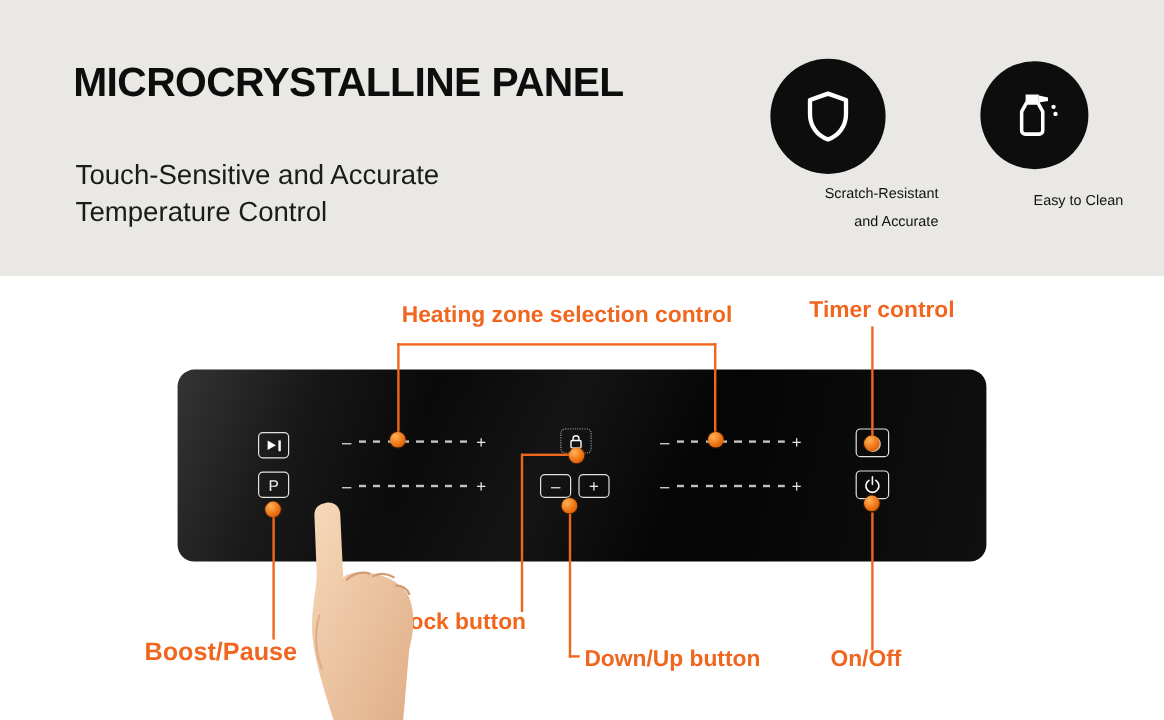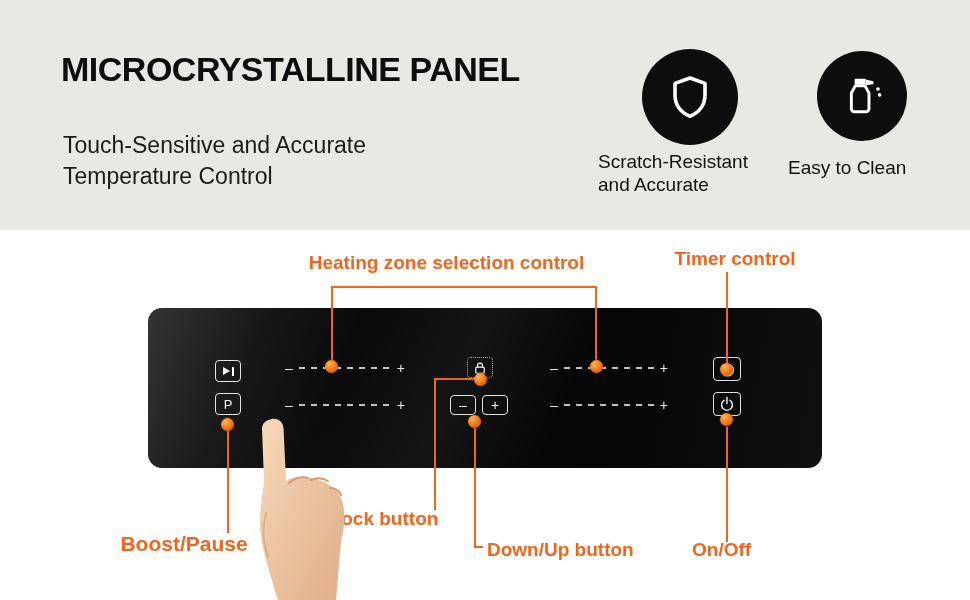--- a/index.html
+++ b/index.html
@@ -8,21 +8,21 @@
 
   
   .band { position:absolute; left:0; top:0; width:970px; height:230px; background:#e9e8e5; }
   .title { position:absolute; left:61px; top:50px; margin:0; font-size:34px; font-weight:bold;
            letter-spacing:-0.5px; color:#0d0d0d; }
   .subtitle { position:absolute; left:63px; top:114px; font-size:23px; color:#1b1b1b; line-height:31px;margin-top:16px; }
 
   .badge { position:absolute; border-radius:50%; background:#0d0d0d; display:flex; align-items:center; justify-content:center; }
   .badge-shield { left:642px; top:49px; width:96px; height:96px; }
   .badge-clean  { left:817px; top:51px; width:90px; height:90px; }
-  .feat-label { position:absolute; font-size:19px; color:#111; text-align:left; line-height:23px; }
+  .feat-label { position:absolute; font-size:12px; color:#111; text-align:right; line-height:23px; }
   .fl-shield { left:598px; top:150px; width:184px; }
   .fl-clean  { left:788px; top:156px; width:148px; }
 
   
   .panel { position:absolute; left:148px; top:308px; width:674px; height:160px; border-radius:14px;
            background:linear-gradient(100deg,#1d1d1d 0%,#0a0a0a 30%,#050505 68%,#101010 100%);
            z-index:1; }
   .panel::before { content:""; position:absolute; inset:0; border-radius:inherit;
            background:linear-gradient(115deg, rgba(255,255,255,.10) 0%, rgba(255,255,255,.02) 16%,
                       transparent 30%, rgba(255,255,255,.05) 46%, transparent 62%); }
@@ -67,21 +67,21 @@
   .ln-heat-vr { left:595px; top:286px; width:2px; height:78px; }
   .ln-timer-v { left:726px; top:272px; width:2px; height:94px; }
   .ln-lock-h  { left:435px; top:378px; width:40px; height:2px; }
   .ln-lock-v  { left:434px; top:378px; width:2px; height:132px; }
   .ln-boost-v { left:227px; top:429px; width:2px; height:104px; }
   .ln-du-v    { left:474px; top:428px; width:2px; height:120px; }
   .ln-du-h    { left:474px; top:546px; width:9px; height:2px; }
   .ln-onoff-v { left:726px; top:427px; width:2px; height:115px; }
 
   .callout { position:absolute; color:#f0661e; font-weight:bold; font-size:19px; z-index:4; }
-  .co-heating { left:274px; top:252px; width:345px; text-align:center; }
+  .co-heating { left:300px; top:252px; width:345px; text-align:center; }
   .co-timer   { left:645px; top:248px; width:180px; text-align:center; }
   .co-lock    { left:320px; top:508px; width:128px; text-align:center; }
   .co-boost   { left:105px; top:532px; width:158px; text-align:center; font-size:21px; }
   .co-downup  { left:487px; top:539px; width:200px; text-align:left; }
   .co-onoff   { left:692px; top:539px; width:84px; text-align:left; }
 
   .hand { position:absolute; left:233px; top:417px; width:118px; height:183px; z-index:8; }
   .icon-svg { display:block; }
 </style>
 </head>

